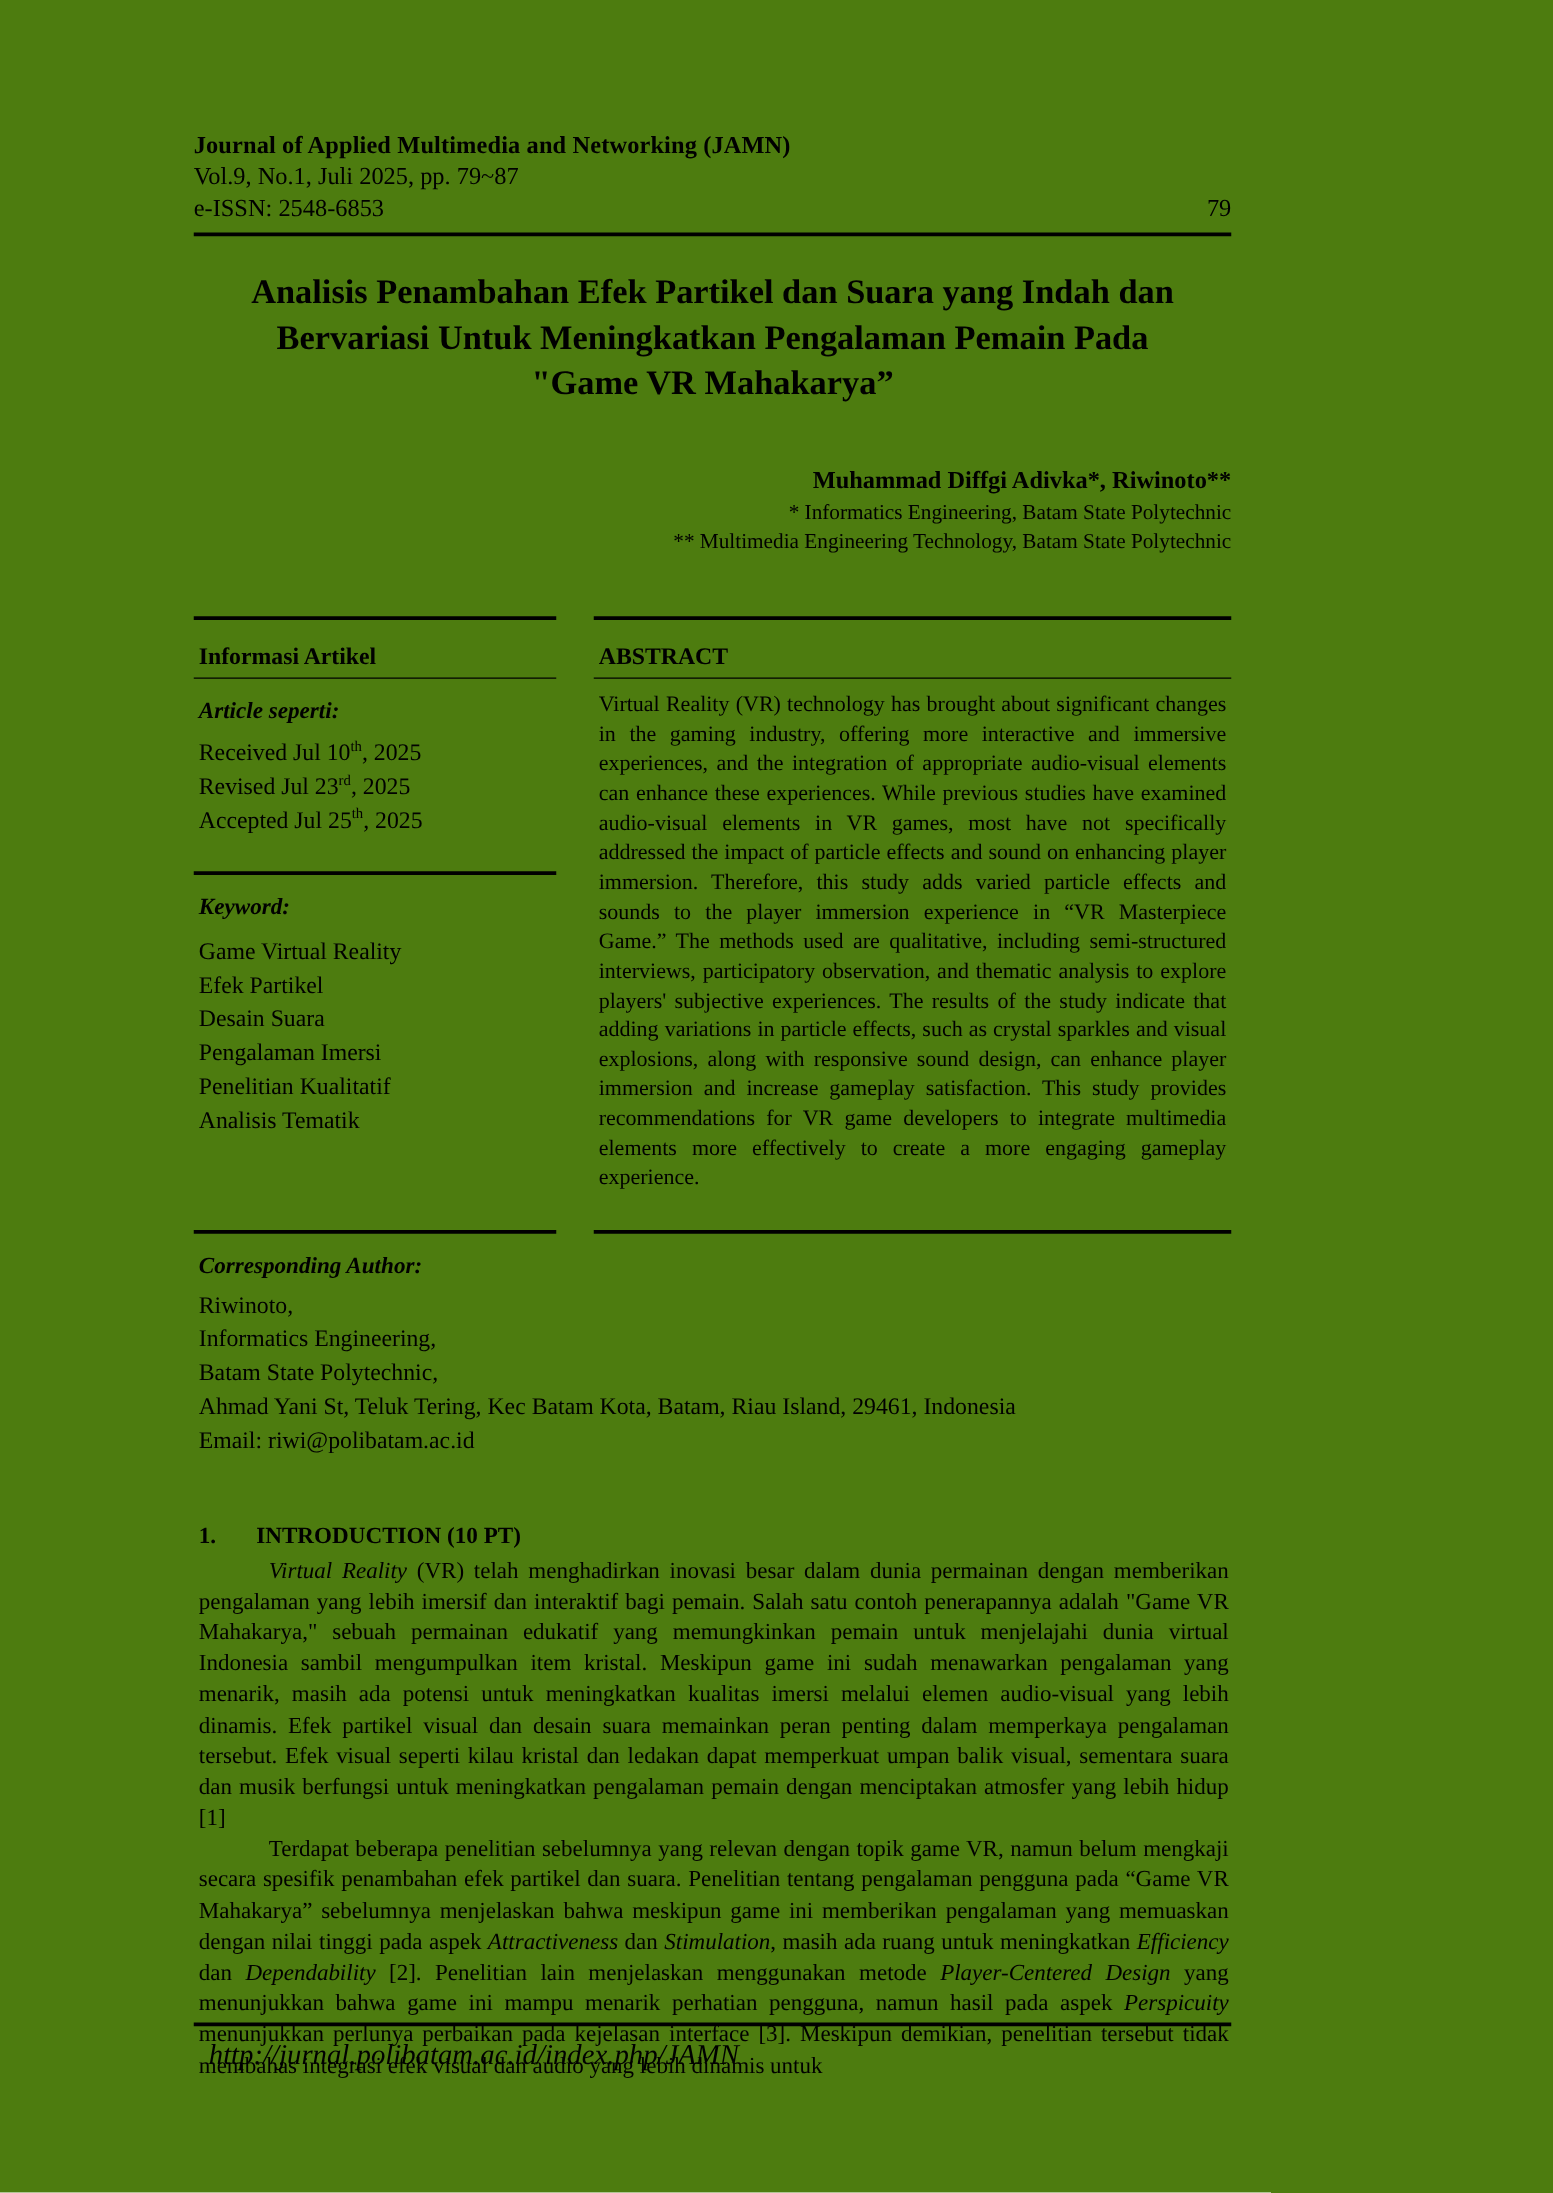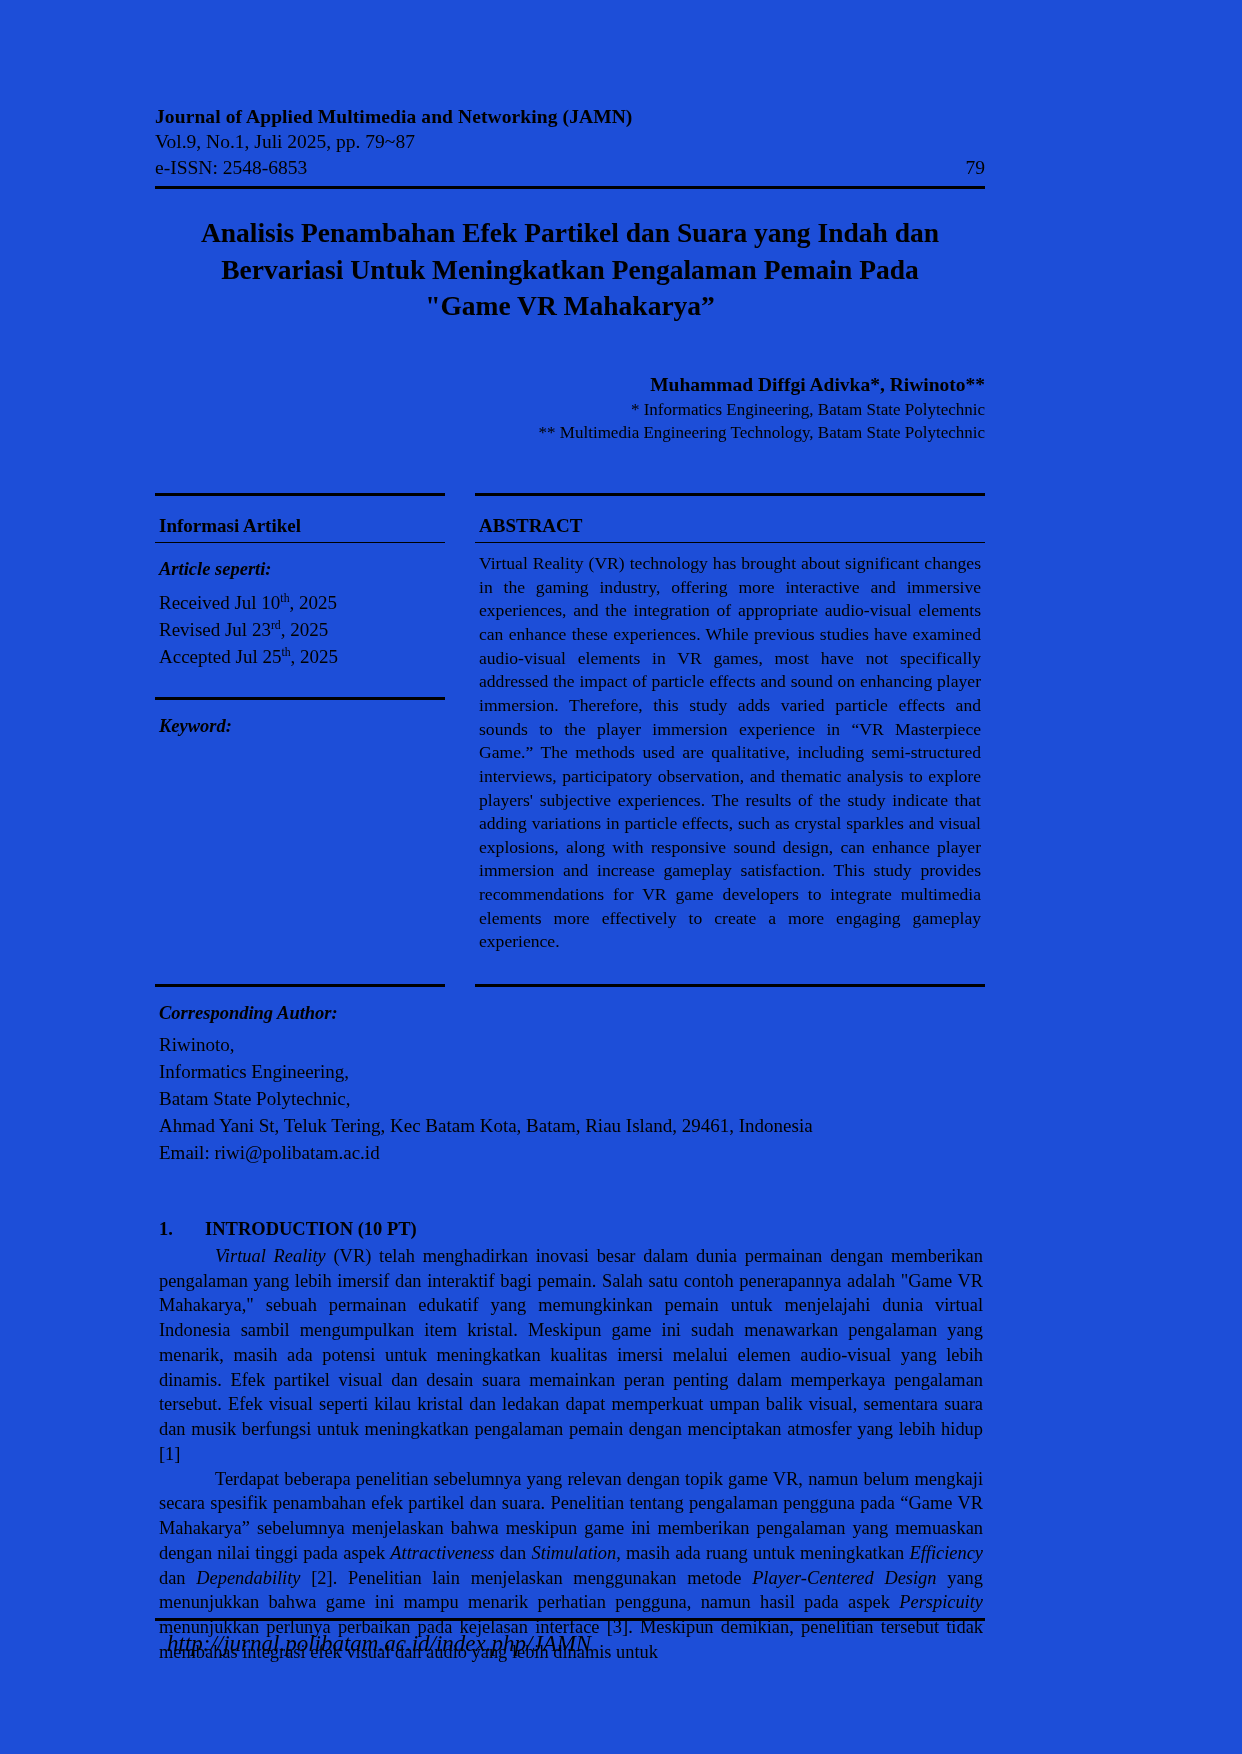--- a/index.html
+++ b/index.html
@@ -8,21 +8,21 @@
     background: #ffffff;
   }
   body {
     font-family: "Liberation Serif", "DejaVu Serif", serif;
     color: #000000;
   }
   .page {
     width: 1242px;
     height: 1754px;
     position: relative;
-    background: #1d4ed8;
+    background: #4d7c0f;
     box-sizing: border-box;
     padding: 0;
     overflow: hidden;
   }
   .content {
     position: absolute;
     left: 155px;
     top: 104px;
     width: 830px;
   }
@@ -225,20 +225,28 @@
           <div><span>Received Jul 10</span><sup>th</sup><span>, 2025</span></div>
           <div><span>Revised Jul 23</span><sup>rd</sup><span>, 2025</span></div>
           <div><span>Accepted Jul 25</span><sup>th</sup><span>, 2025</span></div>
         </div>
 
         <div class="left-block-spacer"></div>
         <div class="rule-thick"></div>
 
         <div class="meta-italic">Keyword:</div>
 
+        <div class="kw-list">
+          <div>Game Virtual Reality</div>
+          <div>Efek Partikel</div>
+          <div>Desain Suara</div>
+          <div>Pengalaman Imersi</div>
+          <div>Penelitian Kualitatif</div>
+          <div>Analisis Tematik</div>
+        </div>
       </div>
 
       <div class="col-gap"></div>
 
       <div class="col-right">
         <div class="rule-thick"></div>
         <div class="sec-head">ABSTRACT</div>
         <div class="rule-thin"></div>
         <div class="abstract-body">Virtual Reality (VR) technology has brought about significant changes in the gaming industry, offering more interactive and immersive experiences, and the integration of appropriate audio-visual elements can enhance these experiences. While previous studies have examined audio-visual elements in VR games, most have not specifically addressed the impact of particle effects and sound on enhancing player immersion. Therefore, this study adds varied particle effects and sounds to the player immersion experience in “VR Masterpiece Game.” The methods used are qualitative, including semi-structured interviews, participatory observation, and thematic analysis to explore players' subjective experiences. The results of the study indicate that adding variations in particle effects, such as crystal sparkles and visual explosions, along with responsive sound design, can enhance player immersion and increase gameplay satisfaction. This study provides recommendations for VR game developers to integrate multimedia elements more effectively to create a more engaging gameplay experience.</div>
       </div>

